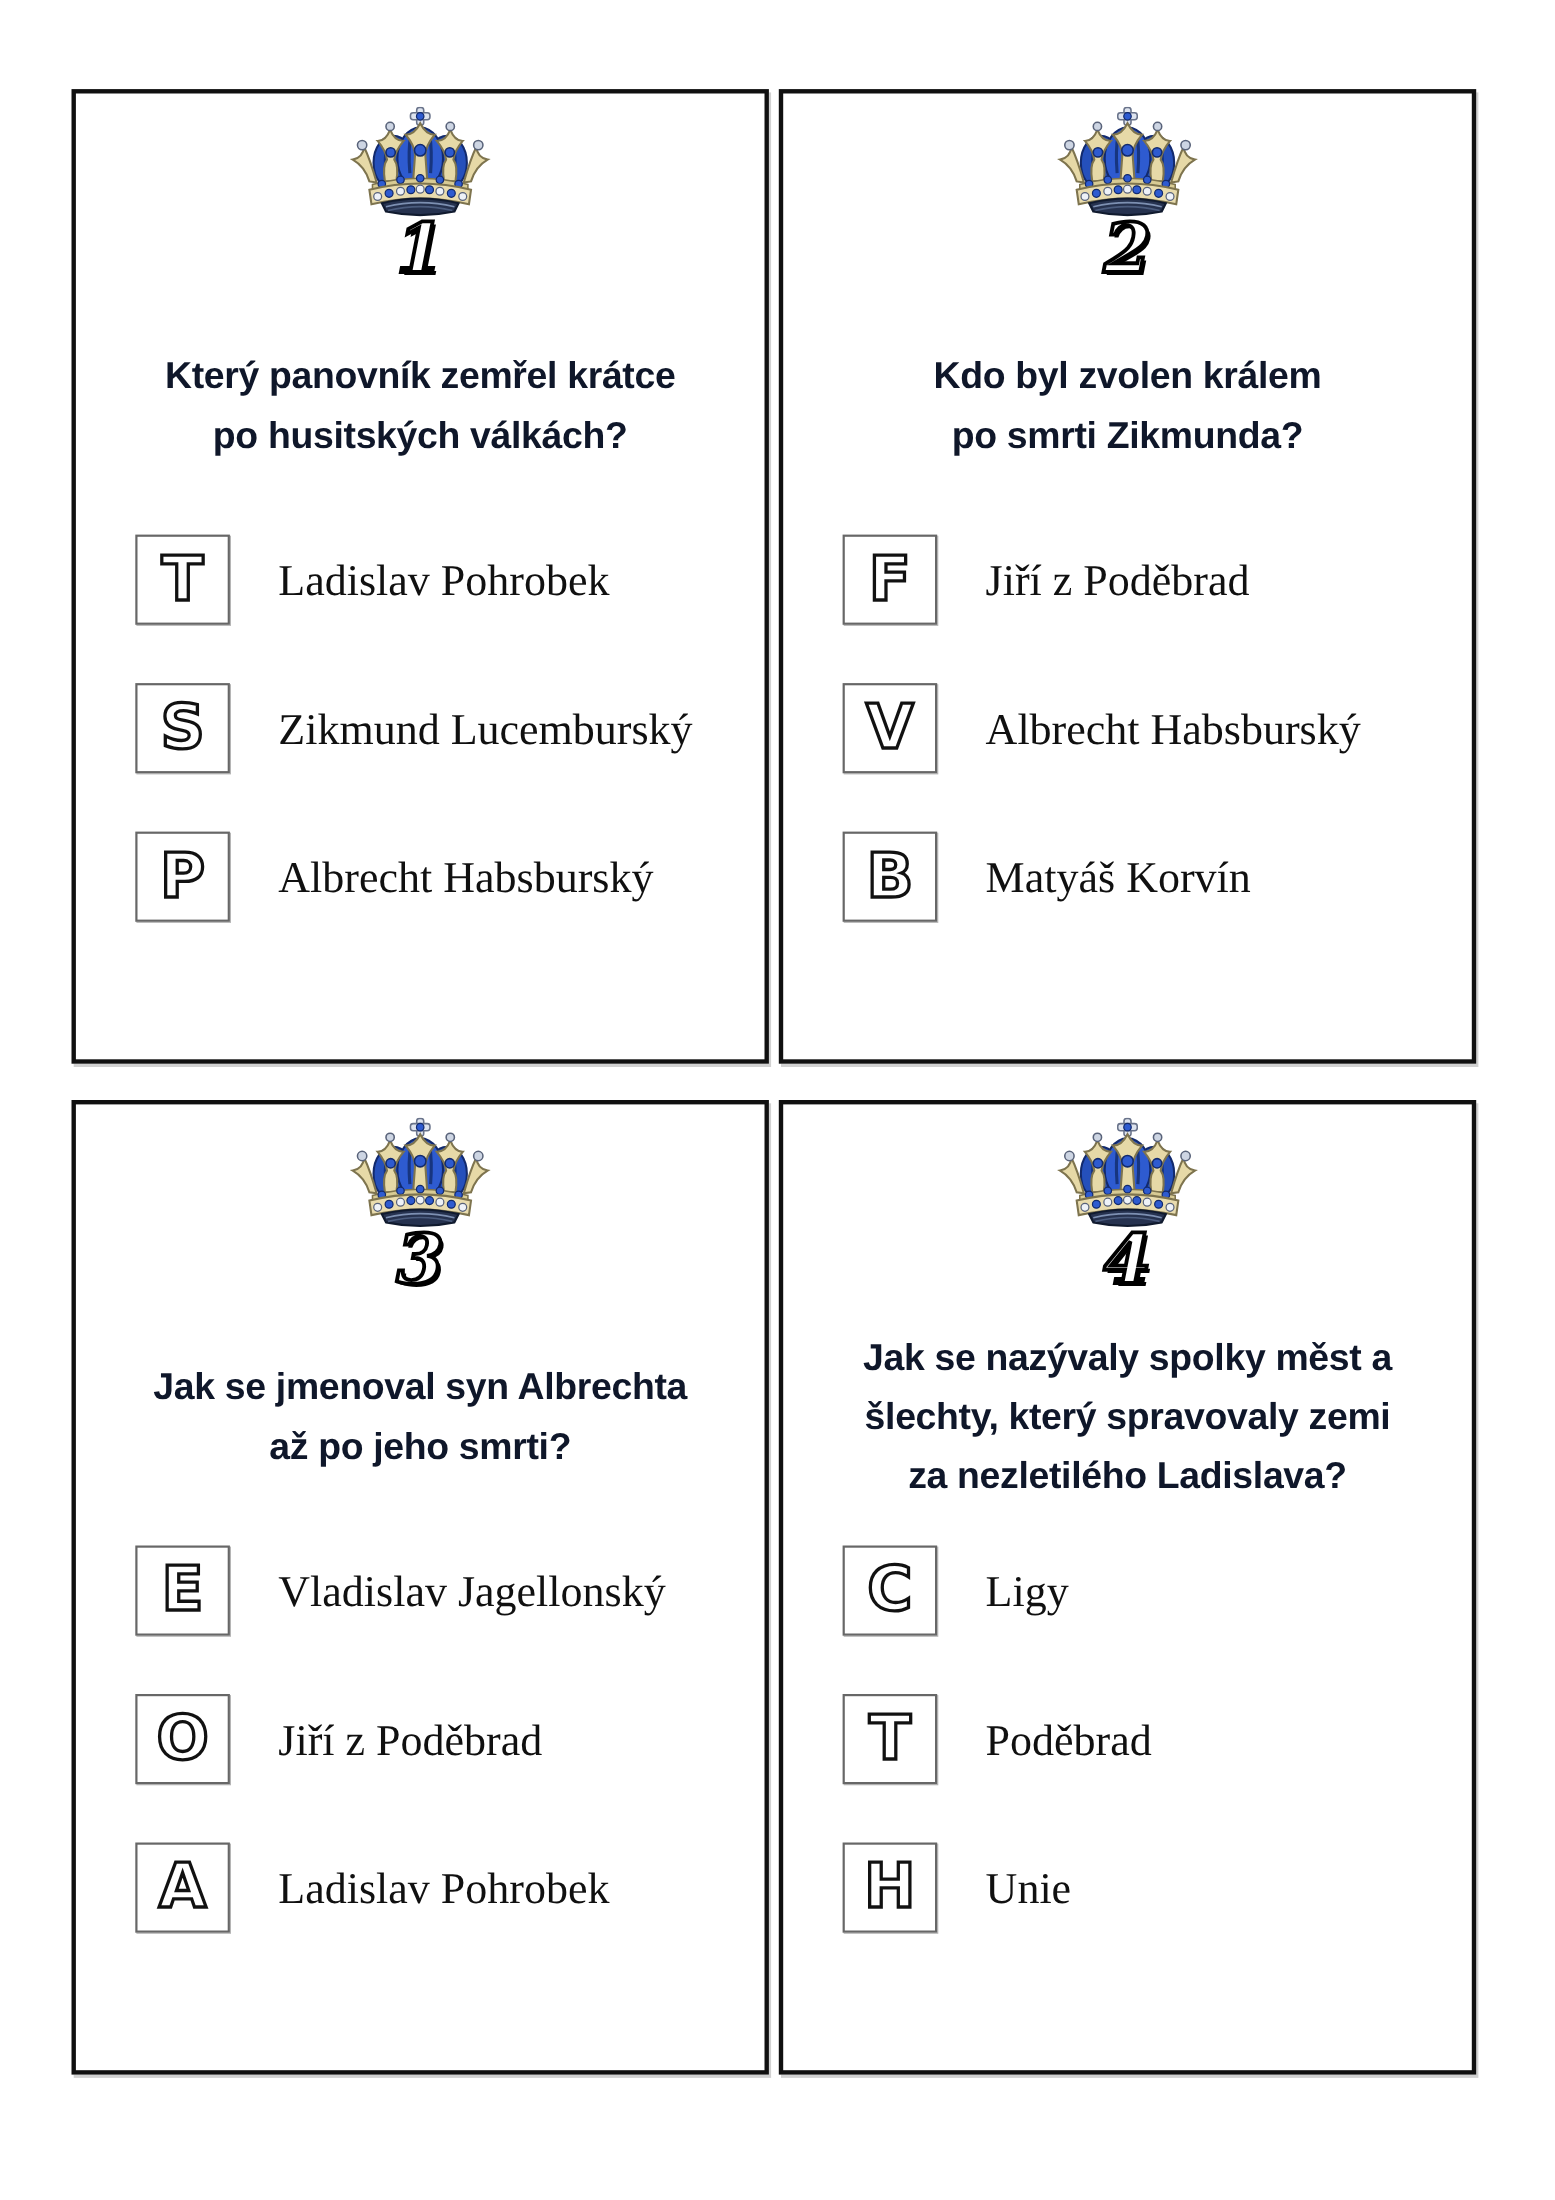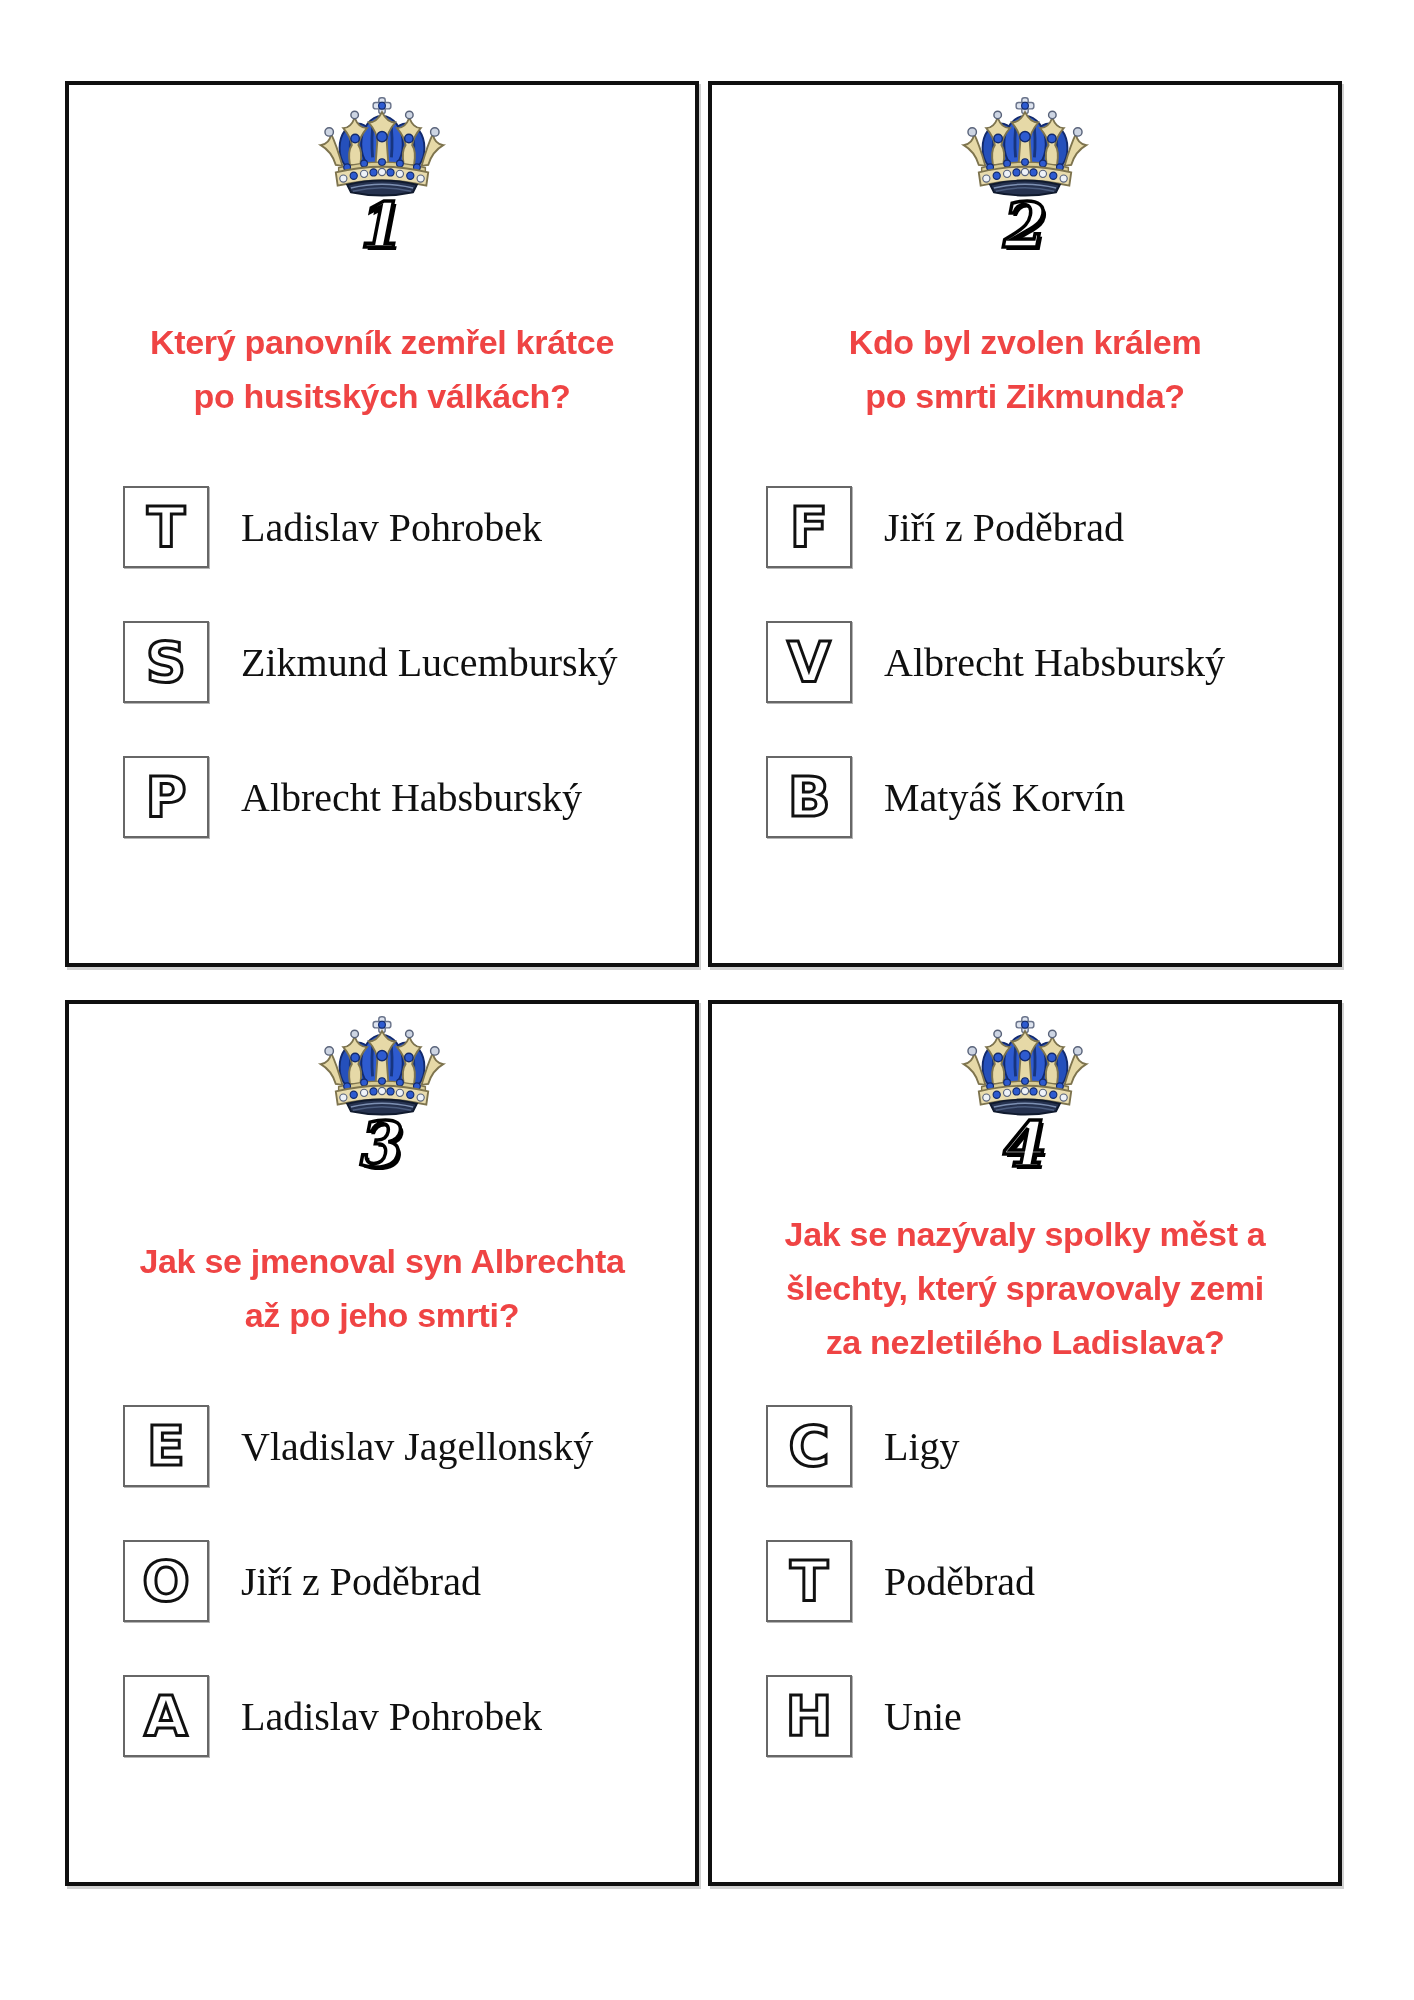--- a/index.html
+++ b/index.html
@@ -44,21 +44,21 @@
 
   .qzone{
     position:absolute;top:166px;left:18px;right:18px;height:236px;
     display:flex;flex-direction:column;
     align-items:center;justify-content:center;
   }
   .qline{
     font-weight:bold;
     font-size:34px;line-height:54px;
     letter-spacing:-0.3px;
-    color:#ef4444;
+    color:#0f172a;
     white-space:nowrap;
     text-align:left;
   }
 
   .opt{
     position:absolute;left:54px;right:14px;height:80px;
     display:flex;align-items:center;
   }
   .opt-1{top:402px;}
   .opt-2{top:537px;}
@@ -73,21 +73,21 @@
     display:flex;align-items:center;justify-content:center;
   }
   .lglyph{
     font-family:"DejaVu Sans",sans-serif;
     font-weight:bold;
     font-size:56px;line-height:1;
     color:#ffffff;
     -webkit-text-stroke:3px #111111;
   }
   .otext{
-    margin-left:32px;
+    margin-left:44px;
     font-family:"Liberation Serif",serif;
     font-size:40px;
     color:#101010;
     white-space:nowrap;
   }
   .defs-holder{position:absolute;width:0;height:0;overflow:hidden;}
 </style>
 </head>
 <body>
 

